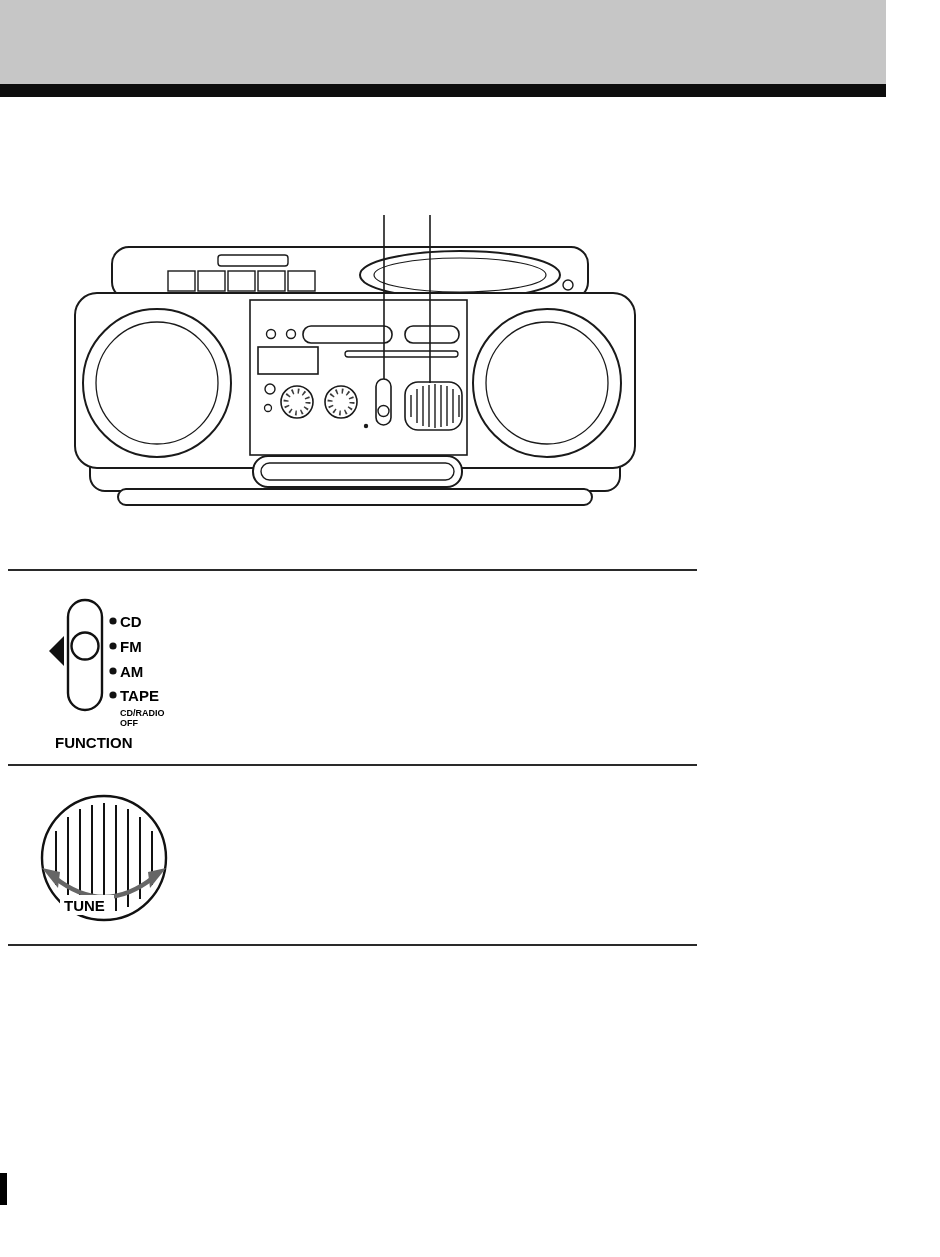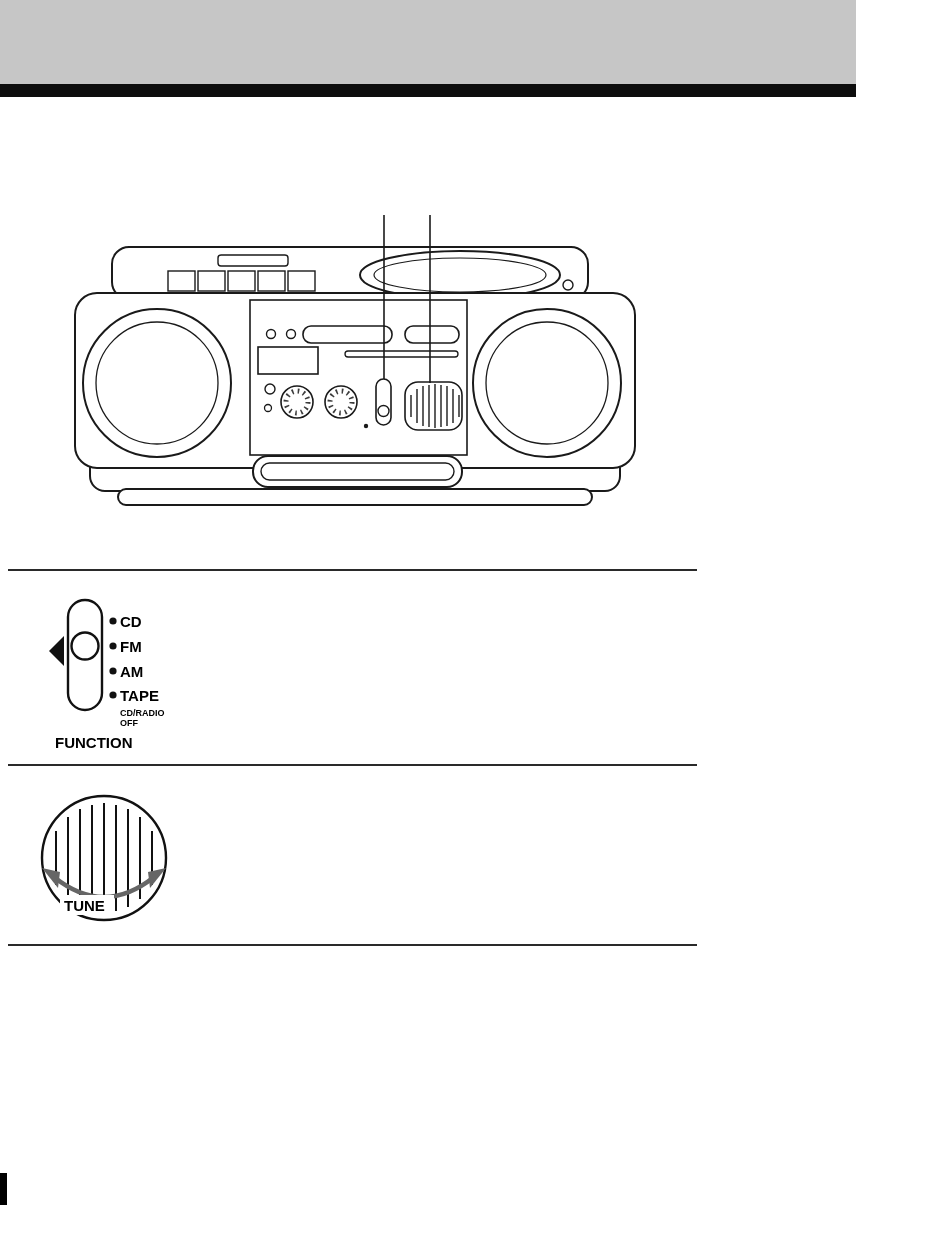--- a/index.html
+++ b/index.html
@@ -1,18 +1,18 @@
 <!DOCTYPE html>
 <html><head>
 <meta charset="utf-8">
 <style>
   html,body { margin:0; padding:0; background:#ffffff; }
   #page {
     position:relative; width:856px; height:1257px; background:#ffffff;
-    font-family:"Liberation Sans", sans-serif; overflow:hidden;
+    font-family:"Liberation Sans", sans-serif; overflow:hidden;padding-left:30px;
   }
   .abs { position:absolute; }
   .header-gray { left:0; top:0; width:940px; height:84px; background:#c6c6c6; }
   .header-black { left:0; top:84px; width:940px; height:13px; background:#0d0d0d; }
   .rule { left:8px; width:689px; height:2px; background:#2a2a2a; }
   .corner-tab { left:0; top:1173px; width:7px; height:32px; background:#000; }
   svg { display:block; }
   .opt       { font-family:"Liberation Sans", sans-serif; font-weight:bold; font-size:15px; fill:#000; }
   .opt-small { font-family:"Liberation Sans", sans-serif; font-weight:bold; font-size:9px;  fill:#000; }
   .caption   { font-family:"Liberation Sans", sans-serif; font-weight:bold; font-size:15px; fill:#000; }

